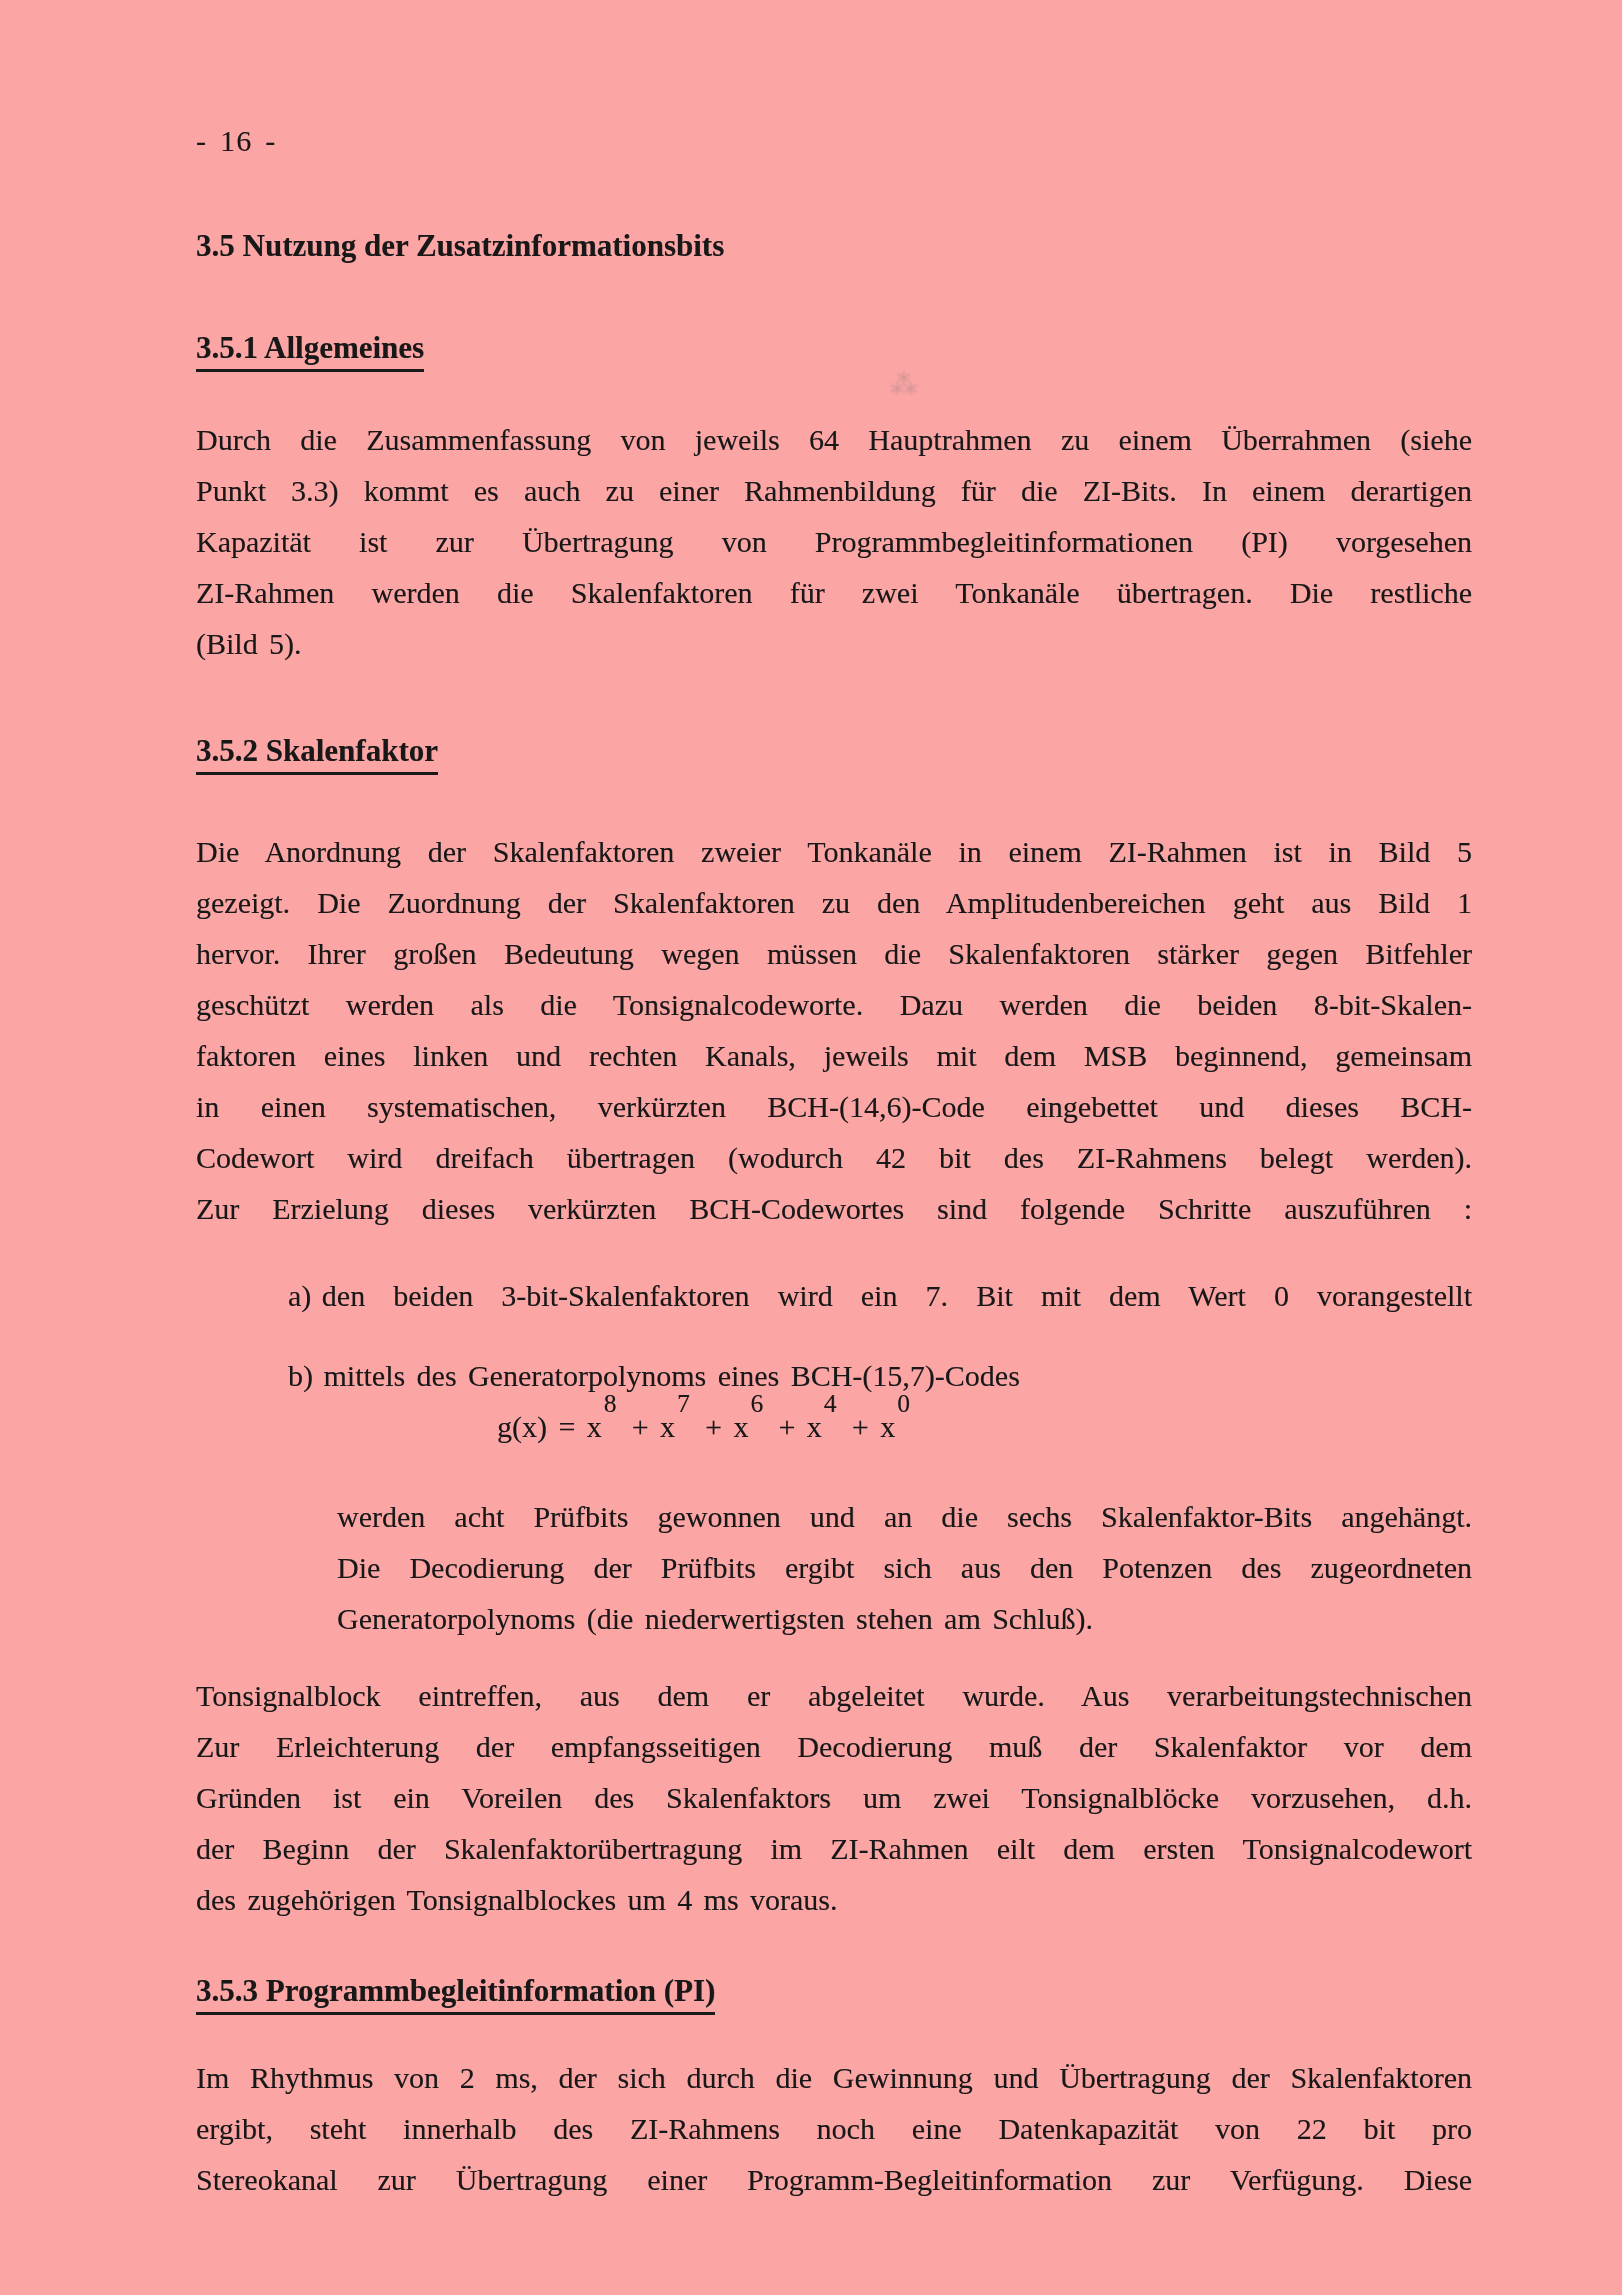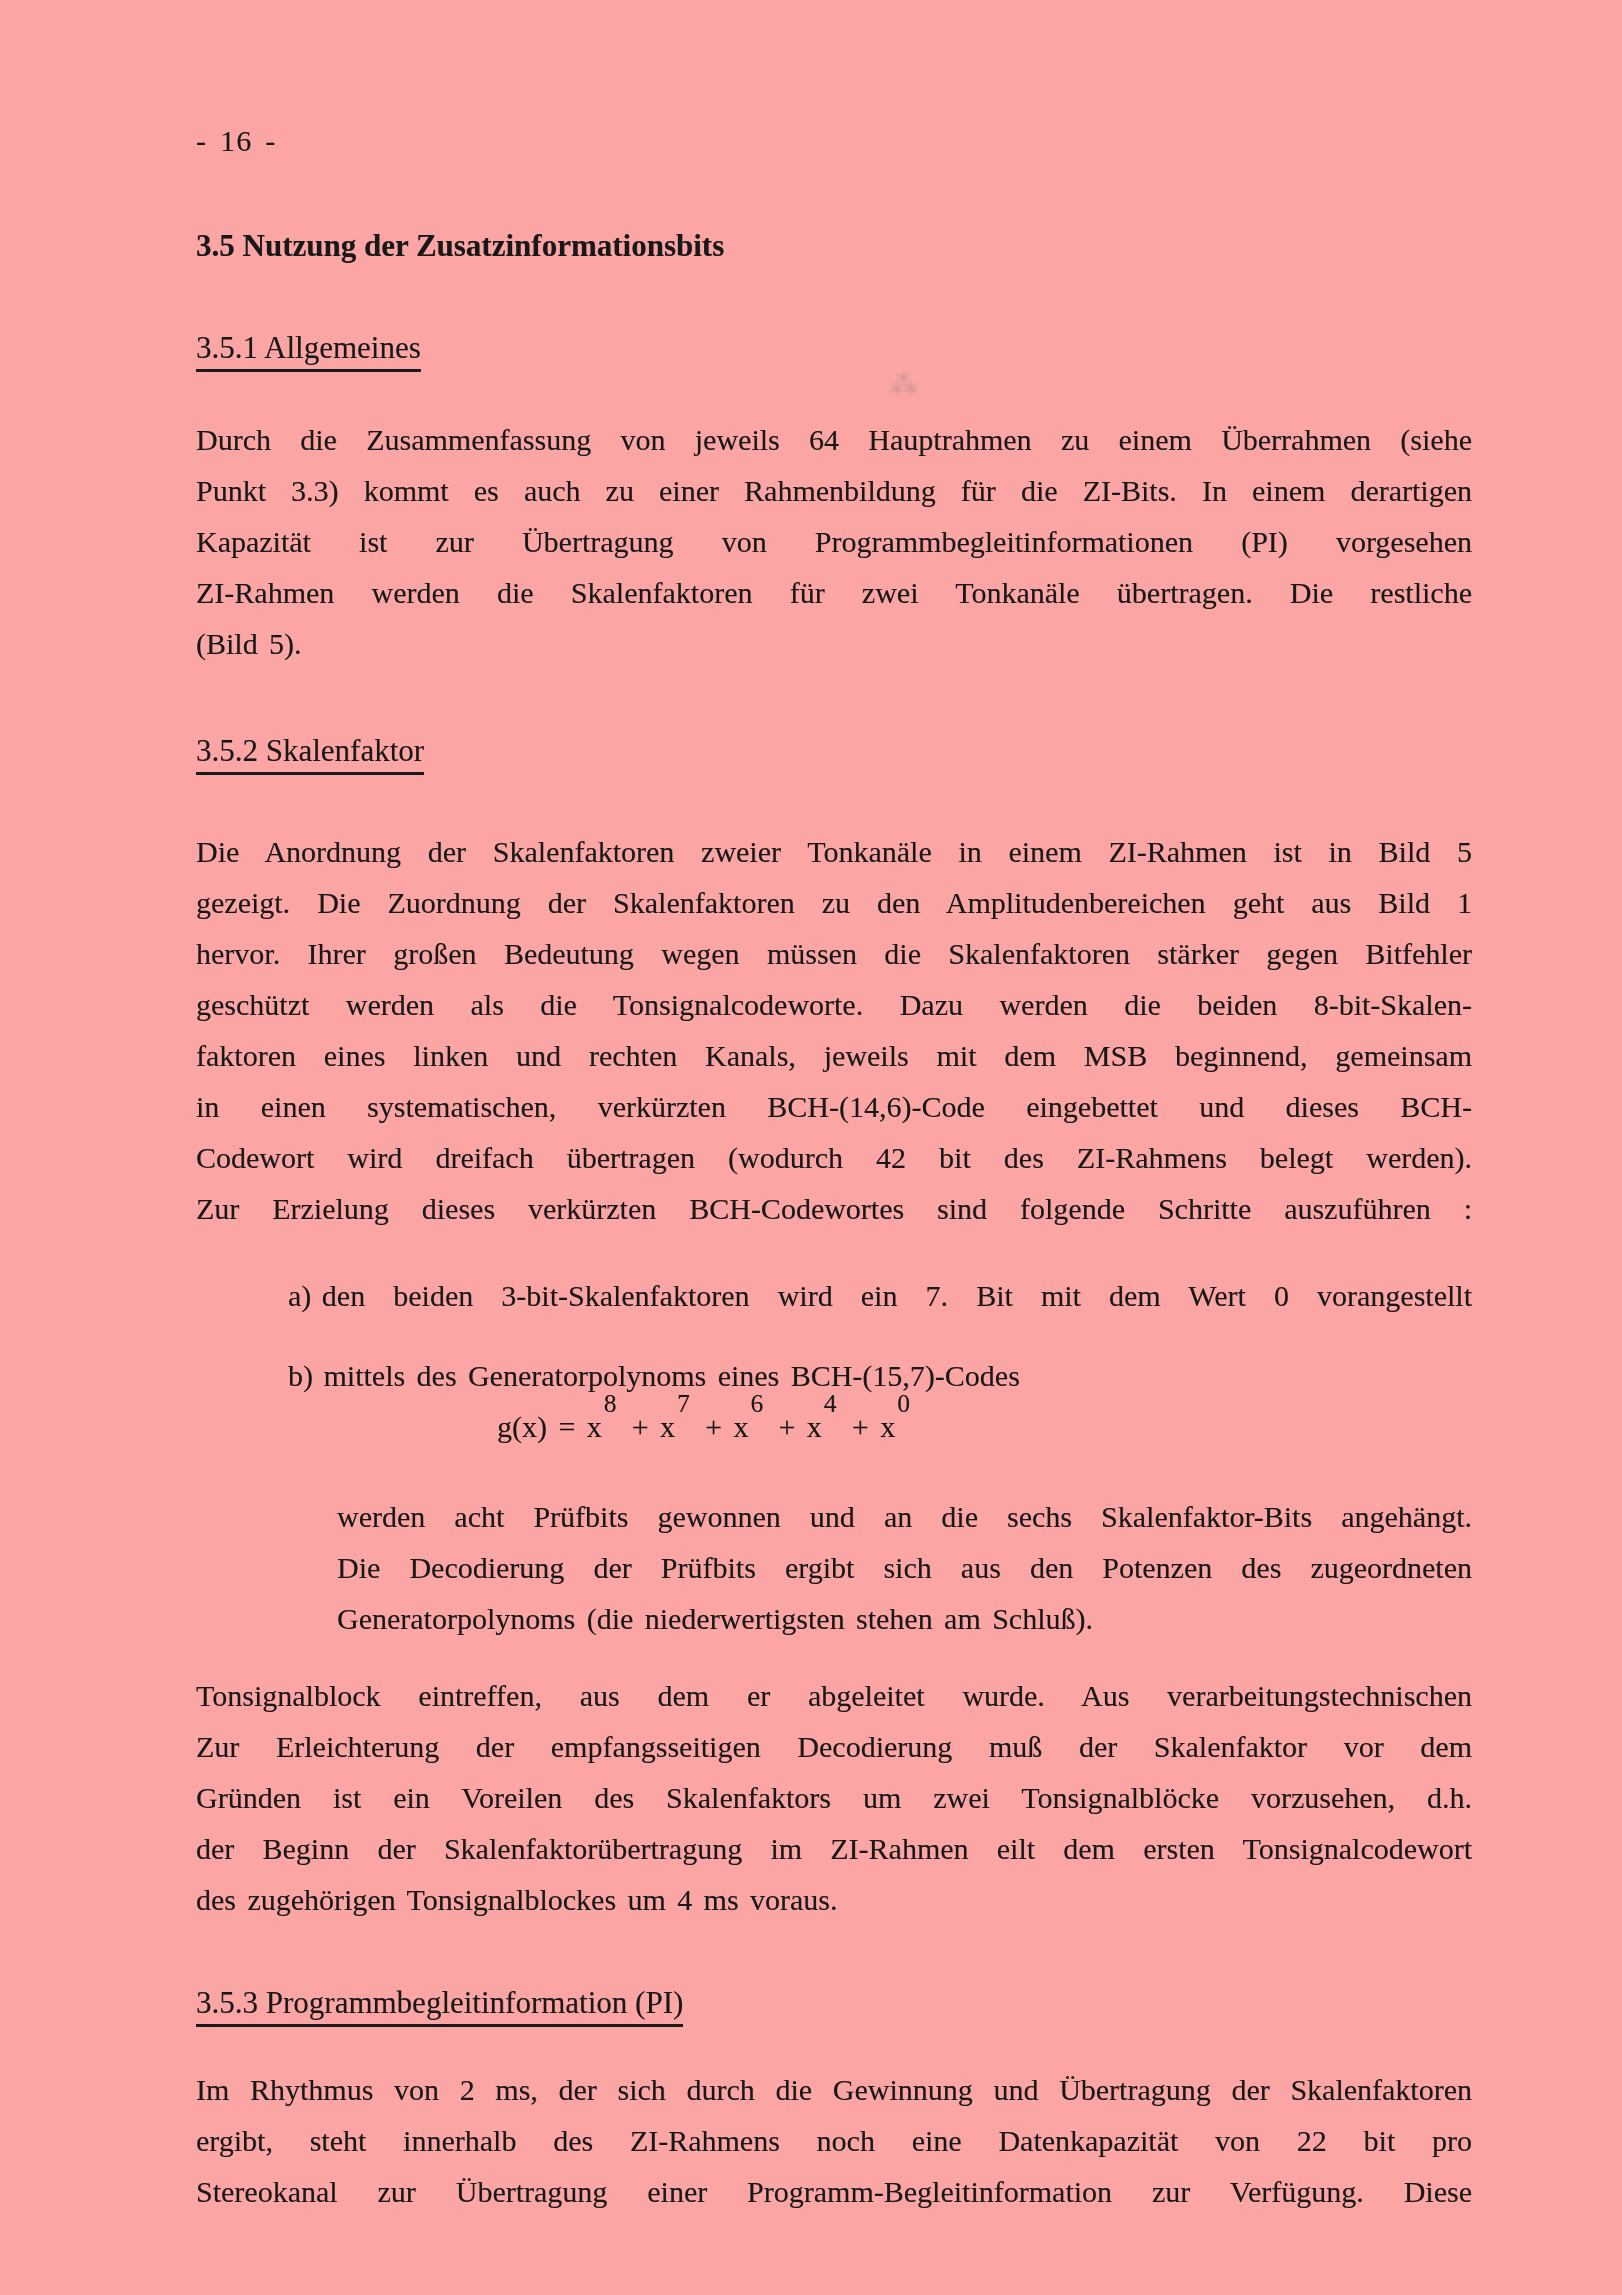--- a/index.html
+++ b/index.html
@@ -10,21 +10,21 @@
     background: #fca5a5;
     overflow: hidden;
     font-family: "Liberation Serif", "DejaVu Serif", serif;
     font-size: 30px;
     line-height: 51px;
     color: #181818;
     text-shadow: 0.3px 0.3px 0.5px rgba(25,25,25,0.35);
   }
   .content { padding: 115px 151px 0 196px; }
   .pagenum { text-align: center; word-spacing: 14.4px; letter-spacing: 1.3px; }
-  h2, h3 { margin: 0; font-size: 31px; line-height: 51px; font-weight: normal; }
+  h2, h3 { margin: 0; font-size: 31px; line-height: 51px; font-weight: bold; }
   h2 { font-weight: bold; }
   .u { border-bottom: 3.3px solid #1a1a1a; padding-bottom: 3.9px; }
   .para { margin: 0; }
   .tline {
     text-align: justify;
     text-justify: inter-word;
     word-spacing: 3.9px;
     white-space: normal;
   }
   .tline.just { text-align-last: justify; }
@@ -41,21 +41,21 @@
   .b-h35  { margin-top: 54px; }
   .b-h351 { margin-top: 51px; }
   .b-p1   { margin-top: 41px; }
   .b-h352 { margin-top: 56px; }
   .b-p2   { margin-top: 50px; }
   .b-ia   { margin-top: 36px; padding-left: 92px; }
   .b-ib   { margin-top: 29.4px; padding-left: 92px; }
   .b-f    { margin-top: 0;    padding-left: 301px; }
   .b-ibc  { margin-top: 39px; padding-left: 141px; }
   .b-p3   { margin-top: 26px; }
-  .b-h353 { margin-top: 52px; }
+  .b-h353 { margin-top: 40px; }
   .b-p4   { margin-top: 36px; }
   .artifact {
     position: absolute;
     left: 890px;
     top: 359px;
     font-size: 27.5px;
     color: #6a6a6a;
     opacity: 0.28;
     text-shadow: none;
     filter: blur(1px);

